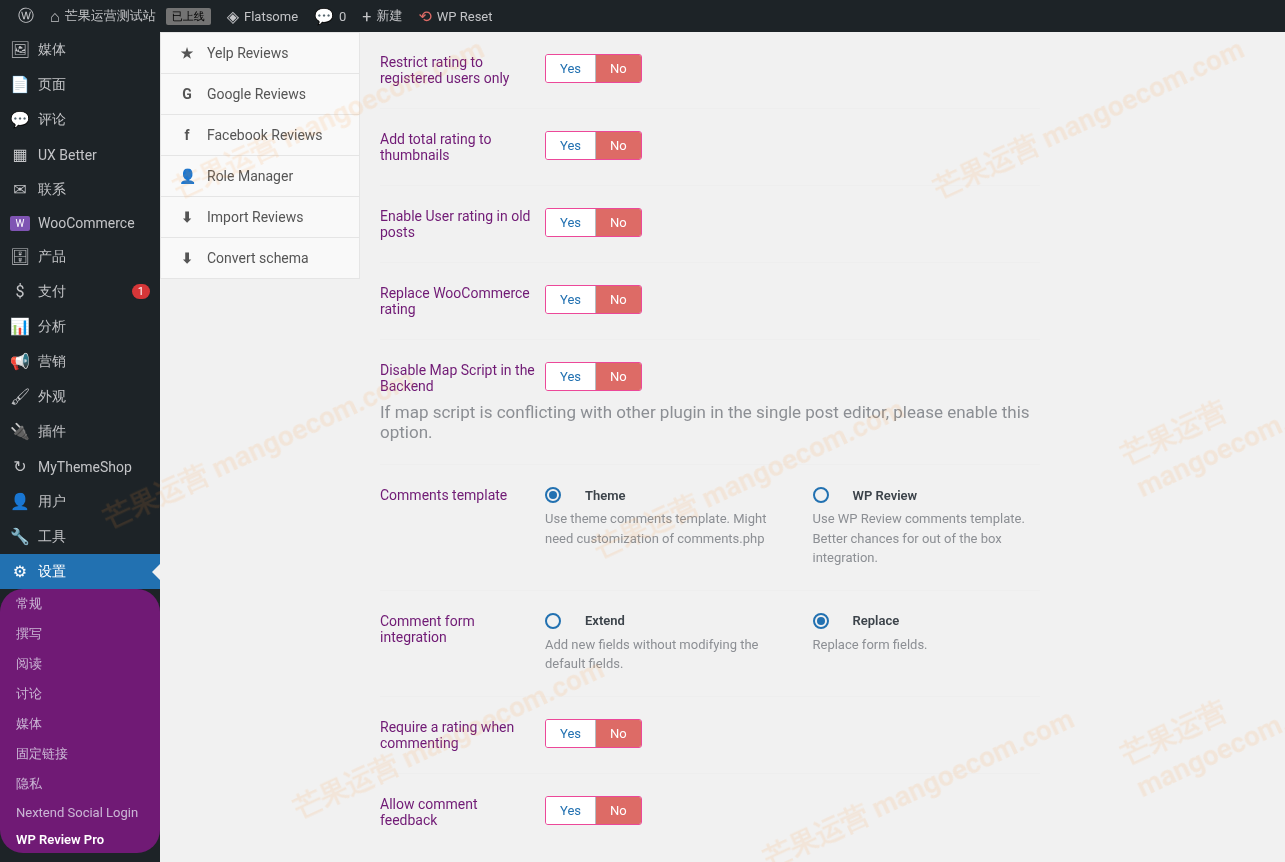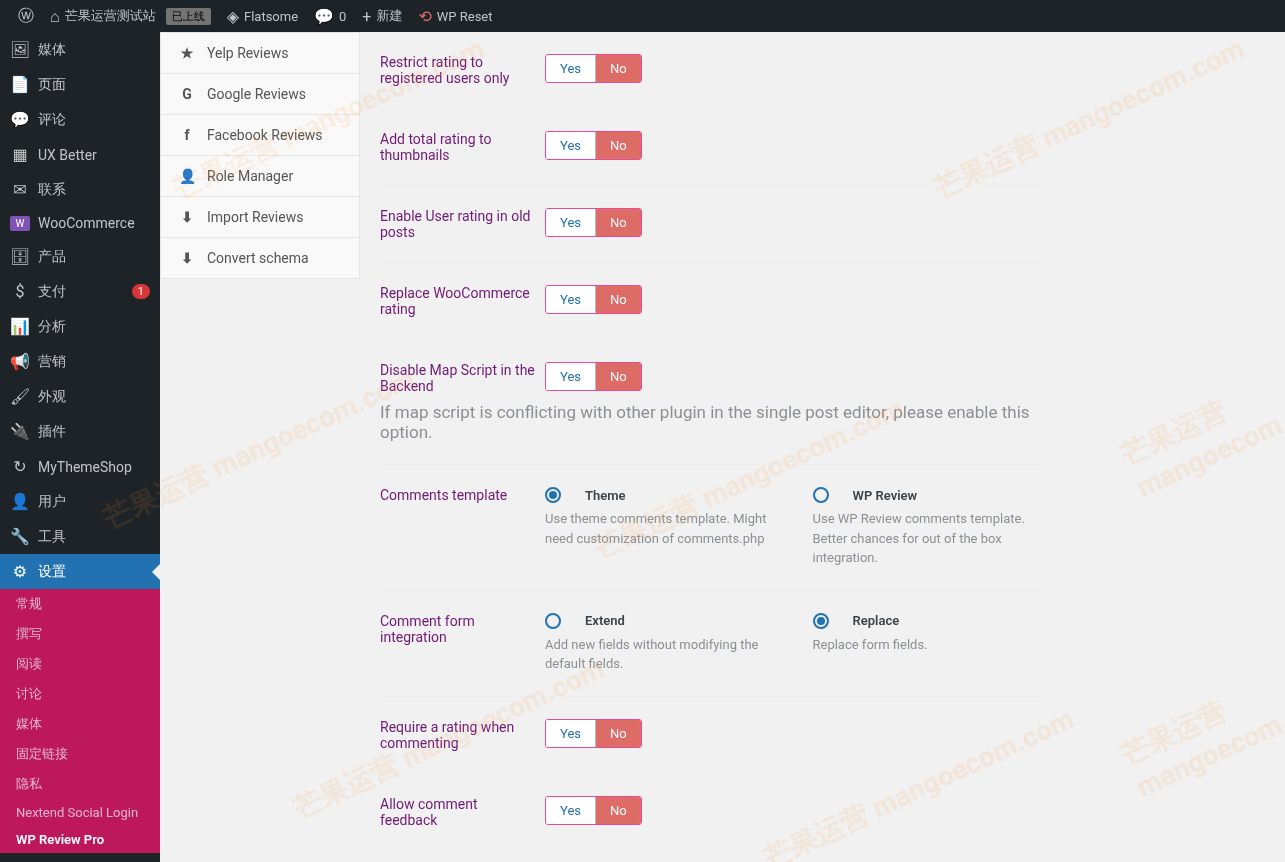--- a/index.html
+++ b/index.html
@@ -11,21 +11,21 @@
 #toolbar .pill { background: #737373; color: #000; padding: 1px 6px; border-radius: 2px; font-size: 11px; margin-left: 5px; }
 #toolbar .ic { font-size: 16px; }
 
 
 #sidebar { width: 160px; background: #1d2327; color: #c3c4c7; position: fixed; top: 32px; left: 0; bottom: 0; overflow-y: auto; }
 .menu-item { display: flex; align-items: center; padding: 8px 10px; cursor: pointer; gap: 8px; font-size: 14px; }
 .menu-item.active { background: #2271b1; color: #fff; position: relative; }
 .menu-item.active::after { content: ''; position: absolute; right: 0; top: 50%; margin-top: -8px; border: 8px solid transparent; border-right-color: #f1f1f1; }
 .menu-item .mi-icon { width: 20px; text-align: center; font-size: 16px; }
 .badge-count { background: #d63638; color: #fff; border-radius: 10px; padding: 1px 6px; font-size: 11px; margin-left: auto; }
-.submenu { background: #be185d; }
+.submenu { background: #701a75; border-radius: 23px; }
 .submenu .sub-item { padding: 6px 10px 6px 16px; cursor: pointer; font-size: 13px; color: rgba(240,246,252,.7); }
 .submenu .sub-item.current { color: #fff; font-weight: 600; }
 
 
 #main { margin-left: 160px; margin-top: 32px; display: flex; min-height: calc(100vh - 32px); }
 
 
 #settings-nav { width: 200px; flex-shrink: 0; }
 .sn-item { display: flex; align-items: center; gap: 12px; padding: 12px 18px; background: #f9f9f9; border: 1px solid #e5e5e5; border-top: none; cursor: pointer; color: #555; font-size: 14px; }
 .sn-item:first-child { border-top: 1px solid #e5e5e5; }

